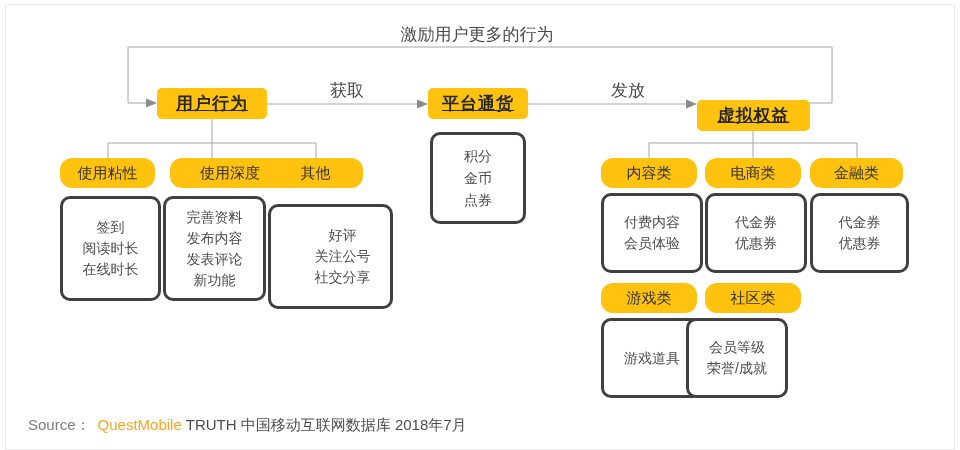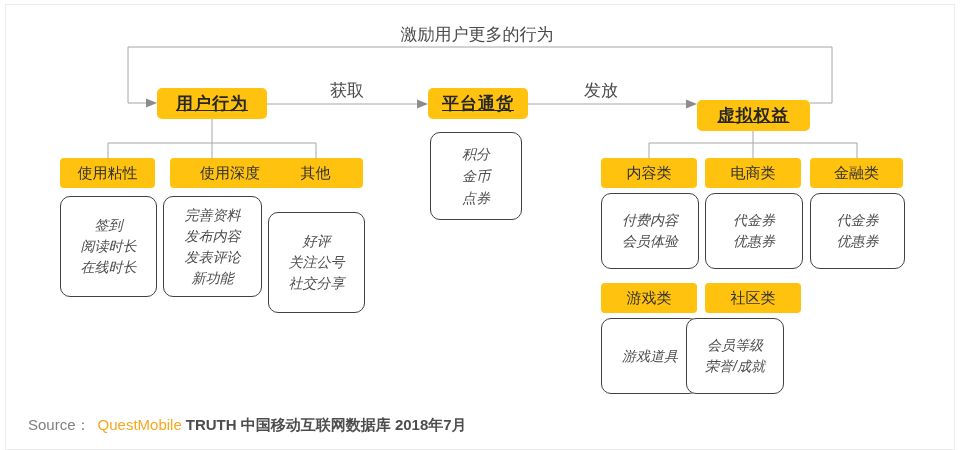--- a/index.html
+++ b/index.html
@@ -15,35 +15,35 @@
   .lbl{
     position:absolute;font-size:17px;color:#4a4a4a;white-space:nowrap;
     transform:translateX(-50%);
   }
   .node-main{
     position:absolute;background:#FFC20E;border-radius:5px;
     display:flex;align-items:center;justify-content:center;
     font-size:17px;font-weight:bold;color:#262626;letter-spacing:1px;text-decoration:underline;
   }
   .node-cat{
-    position:absolute;background:#FFC20E;border-radius:4px;
+    position:absolute;background:#FFC20E;border-radius:12px;
     display:flex;align-items:center;justify-content:center;
     font-size:15px;color:#333333;
   }
   .box-white{
-    position:absolute;background:#ffffff;border:1px solid #404040;border-radius:10px;
+    position:absolute;background:#ffffff;border:3px solid #404040;border-radius:10px;
     display:flex;align-items:center;justify-content:center;text-align:center;
-    font-size:14px;line-height:21px;color:#4d4d4d;font-style:italic;
+    font-size:14px;line-height:21px;color:#4d4d4d;
   }
   .box-white.mid{line-height:22px;}
   .source{
     position:absolute;left:28px;top:416px;font-size:15px;color:#808080;white-space:nowrap;
   }
   .source .brand{color:#F7A81E;margin-left:7px;}
-  .source .rest{color:#4d4d4d;margin-left:4px;font-weight:bold;}
+  .source .rest{color:#4d4d4d;margin-left:4px;}
 </style>
 </head>
 <body>
 
 <div class="canvas">
 
   <div class="frame"></div>
 
   <svg class="connectors" width="960" height="450" viewBox="0 0 960 450">
 
@@ -56,41 +56,41 @@
     <path d="M528 104 H686" fill="none" stroke="#A6A6A6" stroke-width="1"></path>
     <polygon points="686,99.5 697,104 686,108.5" fill="#8C8C8C"></polygon>
 
     <path d="M212 119 V143 M108 158 V143 H316 V158 M212 143 V158" fill="none" stroke="#A6A6A6" stroke-width="1"></path>
 
     <path d="M753 119 V143 M649 158 V143 H857 V158 M753 143 V158" fill="none" stroke="#A6A6A6" stroke-width="1"></path>
   </svg>
 
   <div class="lbl" style="left:477px;top:23px;">激励用户更多的行为</div>
   <div class="lbl" style="left:347px;top:79px;">获取</div>
-  <div class="lbl" style="left:601px;top:79px;">发放</div>
+  <div class="lbl" style="left:628px;top:79px;">发放</div>
 
   <div class="node-main" style="left:157px;top:88px;width:110px;height:31px;">用户行为</div>
   <div class="node-main" style="left:428px;top:88px;width:100px;height:31px;">平台通货</div>
   <div class="node-main" style="left:697px;top:88px;width:113px;height:31px;margin-top:12px;">虚拟权益</div>
 
   <div class="box-white mid" style="left:430px;top:132px;width:90px;height:86px;">
       <div>积分<br>金币<br>点券</div>
     </div>
 
   <div class="node-cat" style="left:60px;top:158px;width:95px;height:30px;">使用粘性</div>
   <div class="node-cat" style="left:170px;top:158px;width:120px;height:30px;">使用深度</div>
   <div class="node-cat" style="left:268px;top:158px;width:95px;height:30px;">其他</div>
 
   <div class="box-white" style="left:60px;top:196px;width:95px;height:99px;">
       <div>签到<br>阅读时长<br>在线时长</div>
     </div>
   <div class="box-white" style="left:163px;top:196px;width:97px;height:99px;">
       <div>完善资料<br>发布内容<br>发表评论<br>新功能</div>
     </div>
-  <div class="box-white" style="left:268px;top:212px;width:95px;height:99px;">
+  <div class="box-white" style="left:268px;top:204px;width:95px;height:99px;padding-left:24px;">
       <div>好评<br>关注公号<br>社交分享</div>
     </div>
 
   <div class="node-cat" style="left:601px;top:158px;width:96px;height:30px;">内容类</div>
   <div class="node-cat" style="left:705px;top:158px;width:96px;height:30px;">电商类</div>
   <div class="node-cat" style="left:810px;top:158px;width:93px;height:30px;">金融类</div>
 
   <div class="box-white" style="left:601px;top:193px;width:96px;height:74px;">
       <div>付费内容<br>会员体验</div>
     </div>

